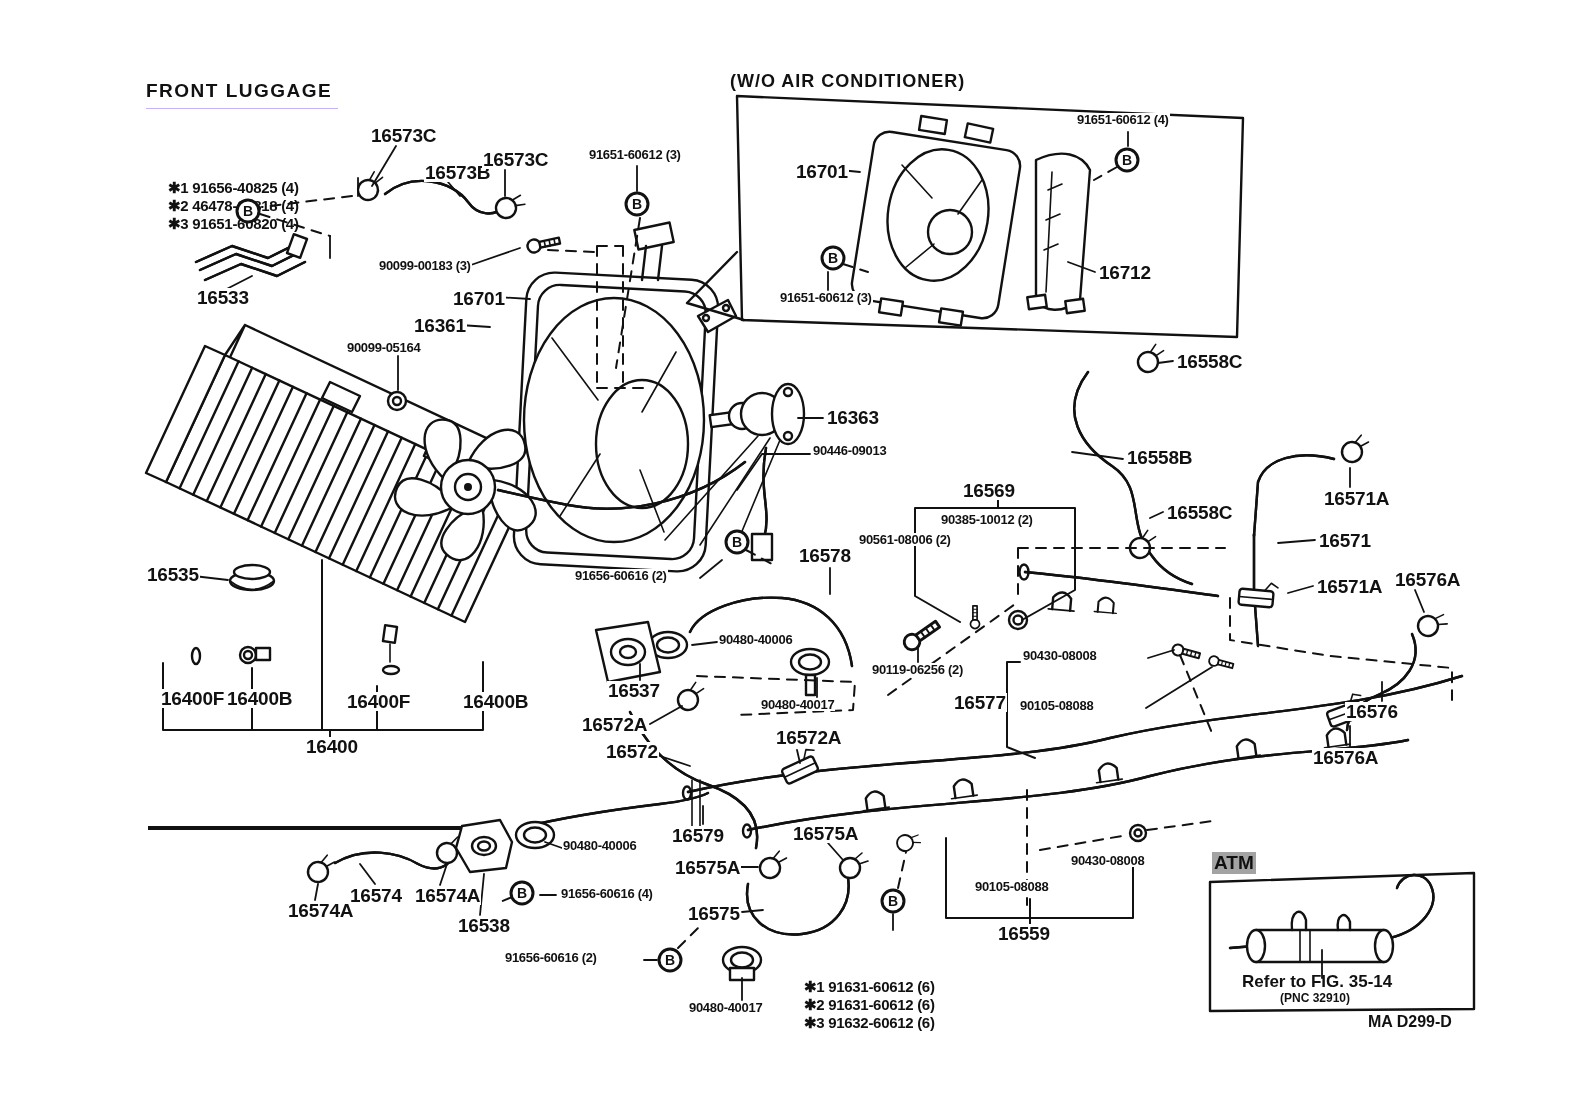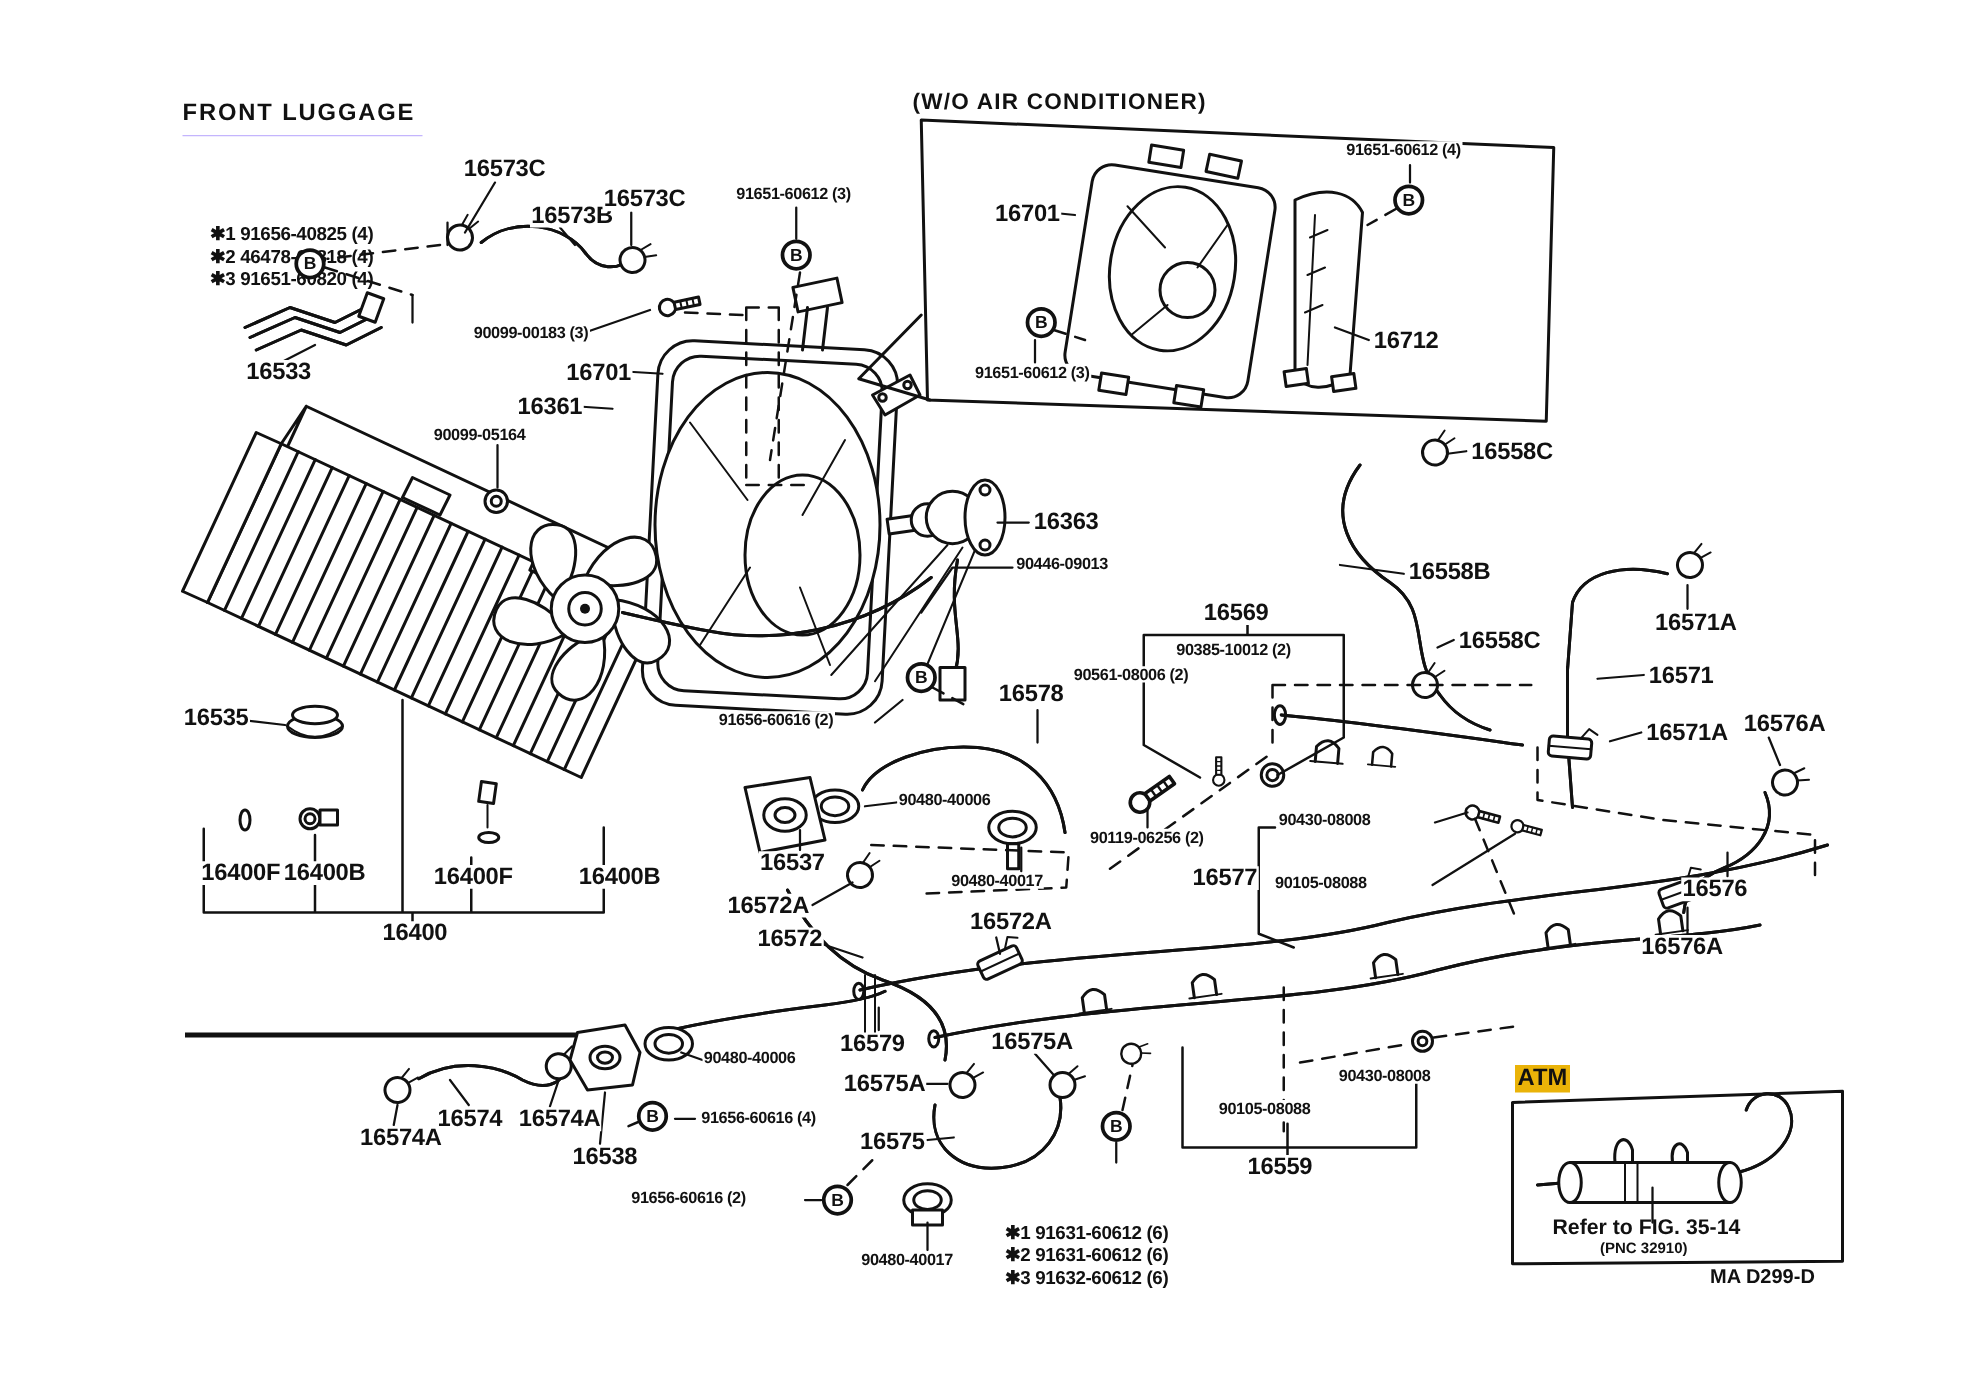--- a/index.html
+++ b/index.html
@@ -15,21 +15,21 @@
   #art .blk{fill:#111;stroke:none;}
   .part-label{position:absolute;font-weight:bold;line-height:1;white-space:nowrap;background:#fff;padding:0 1px;}
   .lg{font-size:19px;letter-spacing:-0.2px;}
   .sm{font-size:13px;letter-spacing:-0.3px;}
   .b-marker{position:absolute;width:25px;height:25px;box-sizing:border-box;border:3px solid #111;border-radius:50%;
             background:#fff;font-weight:bold;font-size:14px;line-height:19px;text-align:center;
             transform:translate(-50%,-50%);}
   #title{position:absolute;left:146px;top:80px;font-size:19px;font-weight:bold;letter-spacing:1.5px;
          border-bottom:1px solid #c4b5fd;padding:0 6px 6px 0;}
   #wo-title{position:absolute;left:727px;top:71px;font-size:18px;font-weight:bold;letter-spacing:1px;background:#fff;padding:0 3px;}
-  #atm-title{position:absolute;left:1212px;top:852px;font-size:19px;font-weight:bold;background:#eab308;padding:0 2px;}
+  #atm-title{position:absolute;left:1212px;top:852px;font-size:19px;font-weight:bold;background:#a3a3a3;padding:0 2px;}
   #atm-ref{position:absolute;left:1242px;top:972px;font-size:17px;font-weight:bold;}
   #atm-pnc{position:absolute;left:1280px;top:991px;font-size:12px;font-weight:bold;}
   #doc-code{position:absolute;left:1368px;top:1013px;font-size:16px;font-weight:bold;}
   .note-block{position:absolute;font-weight:bold;margin-top:48px;}
   .note-block div{white-space:pre;line-height:inherit;}
   #notes-top{left:168px;top:131px;font-size:15px;line-height:18px;letter-spacing:-0.3px;}
   #legend{left:142px;top:760px;font-size:16px;line-height:20px;letter-spacing:-0.2px;}
   #fasteners{left:804px;top:930px;font-size:15px;line-height:18px;letter-spacing:-0.3px;}
   #legend-rule{position:absolute;left:148px;top:826px;width:313px;height:4px;background:#111;}
 </style>

